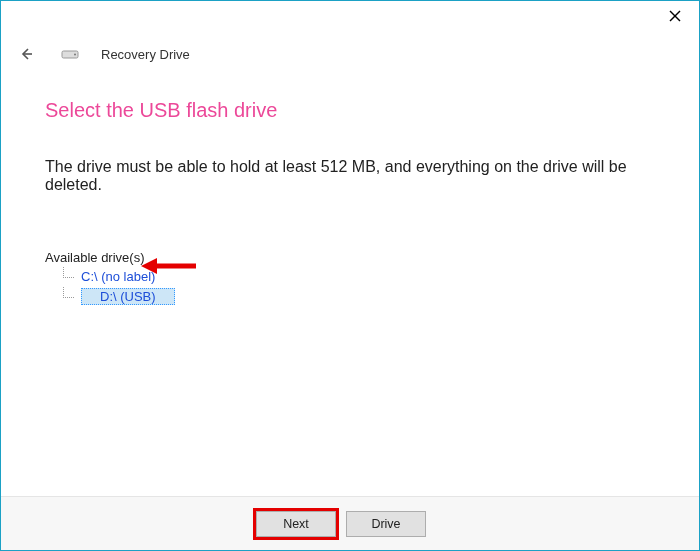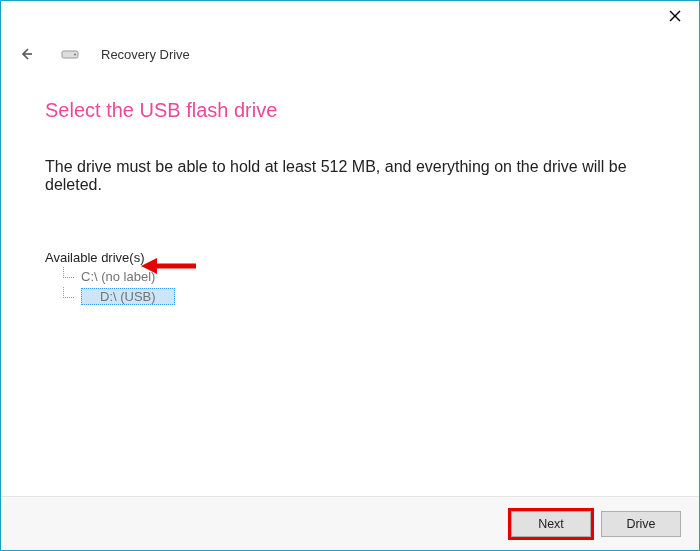--- a/index.html
+++ b/index.html
@@ -75,21 +75,21 @@
       margin-bottom: 2px;
     }
     .tree {
       margin-left: 18px;
     }
     .tree-item {
       position: relative;
       padding-left: 18px;
       line-height: 20px;
       font-size: 13px;
-      color: #737373;
+      color: #1d4ed8;
       cursor: pointer;
     }
     .tree-item::before {
       content: "";
       position: absolute;
       left: 0;
       top: 0;
       width: 10px;
       height: 10px;
       border-left: 1px dotted #9a9a9a;
@@ -110,21 +110,21 @@
     }
     .footer {
       position: absolute;
       bottom: 0;
       left: 0;
       right: 0;
       height: 54px;
       border-top: 1px solid #E5E5E5;
       background: #F7F7F7;
       display: flex;
-      justify-content: flex-end;
+      justify-content: center;
       align-items: center;
       padding-right: 18px;
       gap: 10px;
     }
     .btn {
       min-width: 80px;
       height: 26px;
       background: #E1E1E1;
       border: 1px solid #ADADAD;
       font-size: 12.5px;

